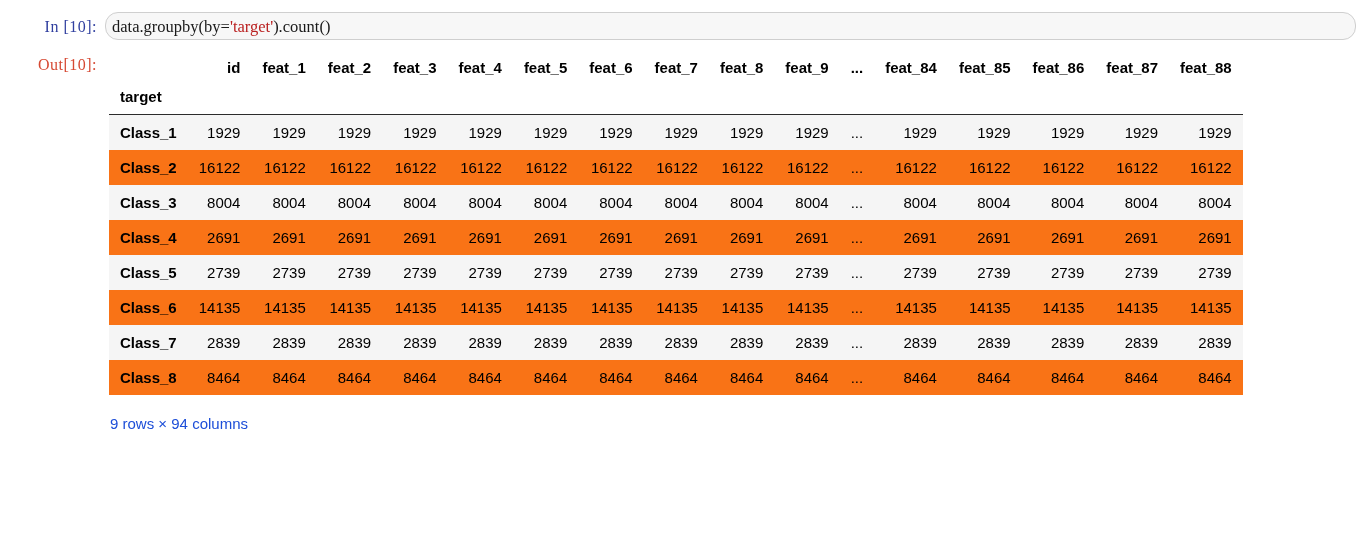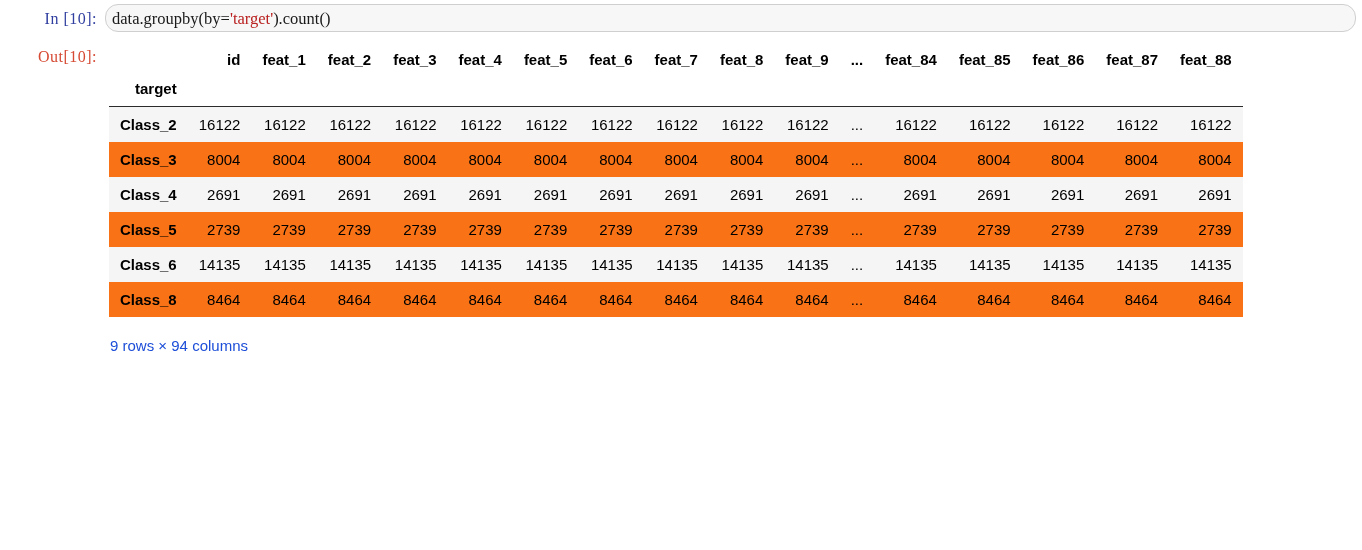--- a/index.html
+++ b/index.html
@@ -13,21 +13,21 @@
     font-family: "Liberation Sans", sans-serif;
     color: #000000;
     overflow: hidden;
     position: relative;
   }
 
   
   .cell-input-row {
     display: flex;
     align-items: flex-start;
-    padding-top: 4px;
+    padding-top: 12px;
   }
   .prompt-in {
     width: 105px;
     flex: 0 0 105px;
     text-align: right;
     padding-right: 8px;
     box-sizing: border-box;
     font-family: "Liberation Serif", serif;
     font-size: 16px;
     color: #303F9F;
@@ -98,21 +98,21 @@
   }
   table.dataframe thead tr.index-name-row th {
     border: none;
     text-align: left;
     font-weight: bold;
     padding: 5px 11px 9px 11px;
     white-space: nowrap;
     font-size: 15px;
   }
   table.dataframe thead tr.index-name-row th.idx-name {
-    text-align: right;
+    text-align: left;
   }
   table.dataframe tbody tr {
     background: #f97316;
   }
   table.dataframe tbody tr:nth-child(odd) {
     background: #f5f5f5;
   }
   table.dataframe tbody tr:first-child {
     border-top: 1px solid #2b2b2b;
   }
@@ -187,20 +187,39 @@
             <th></th>
             <th></th>
             <th></th>
             <th></th>
             <th></th>
             <th></th>
           </tr>
       </thead>
       <tbody>
           <tr>
+            <th>Class_1</th>
+            <td>1929</td>
+            <td>1929</td>
+            <td>1929</td>
+            <td>1929</td>
+            <td>1929</td>
+            <td>1929</td>
+            <td>1929</td>
+            <td>1929</td>
+            <td>1929</td>
+            <td>1929</td>
+            <td>...</td>
+            <td>1929</td>
+            <td>1929</td>
+            <td>1929</td>
+            <td>1929</td>
+            <td>1929</td>
+          </tr>
+          <tr>
             <th>Class_2</th>
             <td>16122</td>
             <td>16122</td>
             <td>16122</td>
             <td>16122</td>
             <td>16122</td>
             <td>16122</td>
             <td>16122</td>
             <td>16122</td>
             <td>16122</td>
@@ -280,20 +299,39 @@
             <td>14135</td>
             <td>14135</td>
             <td>14135</td>
             <td>14135</td>
             <td>...</td>
             <td>14135</td>
             <td>14135</td>
             <td>14135</td>
             <td>14135</td>
             <td>14135</td>
+          </tr>
+          <tr>
+            <th>Class_7</th>
+            <td>2839</td>
+            <td>2839</td>
+            <td>2839</td>
+            <td>2839</td>
+            <td>2839</td>
+            <td>2839</td>
+            <td>2839</td>
+            <td>2839</td>
+            <td>2839</td>
+            <td>2839</td>
+            <td>...</td>
+            <td>2839</td>
+            <td>2839</td>
+            <td>2839</td>
+            <td>2839</td>
+            <td>2839</td>
           </tr>
           <tr>
             <th>Class_8</th>
             <td>8464</td>
             <td>8464</td>
             <td>8464</td>
             <td>8464</td>
             <td>8464</td>
             <td>8464</td>
             <td>8464</td>

